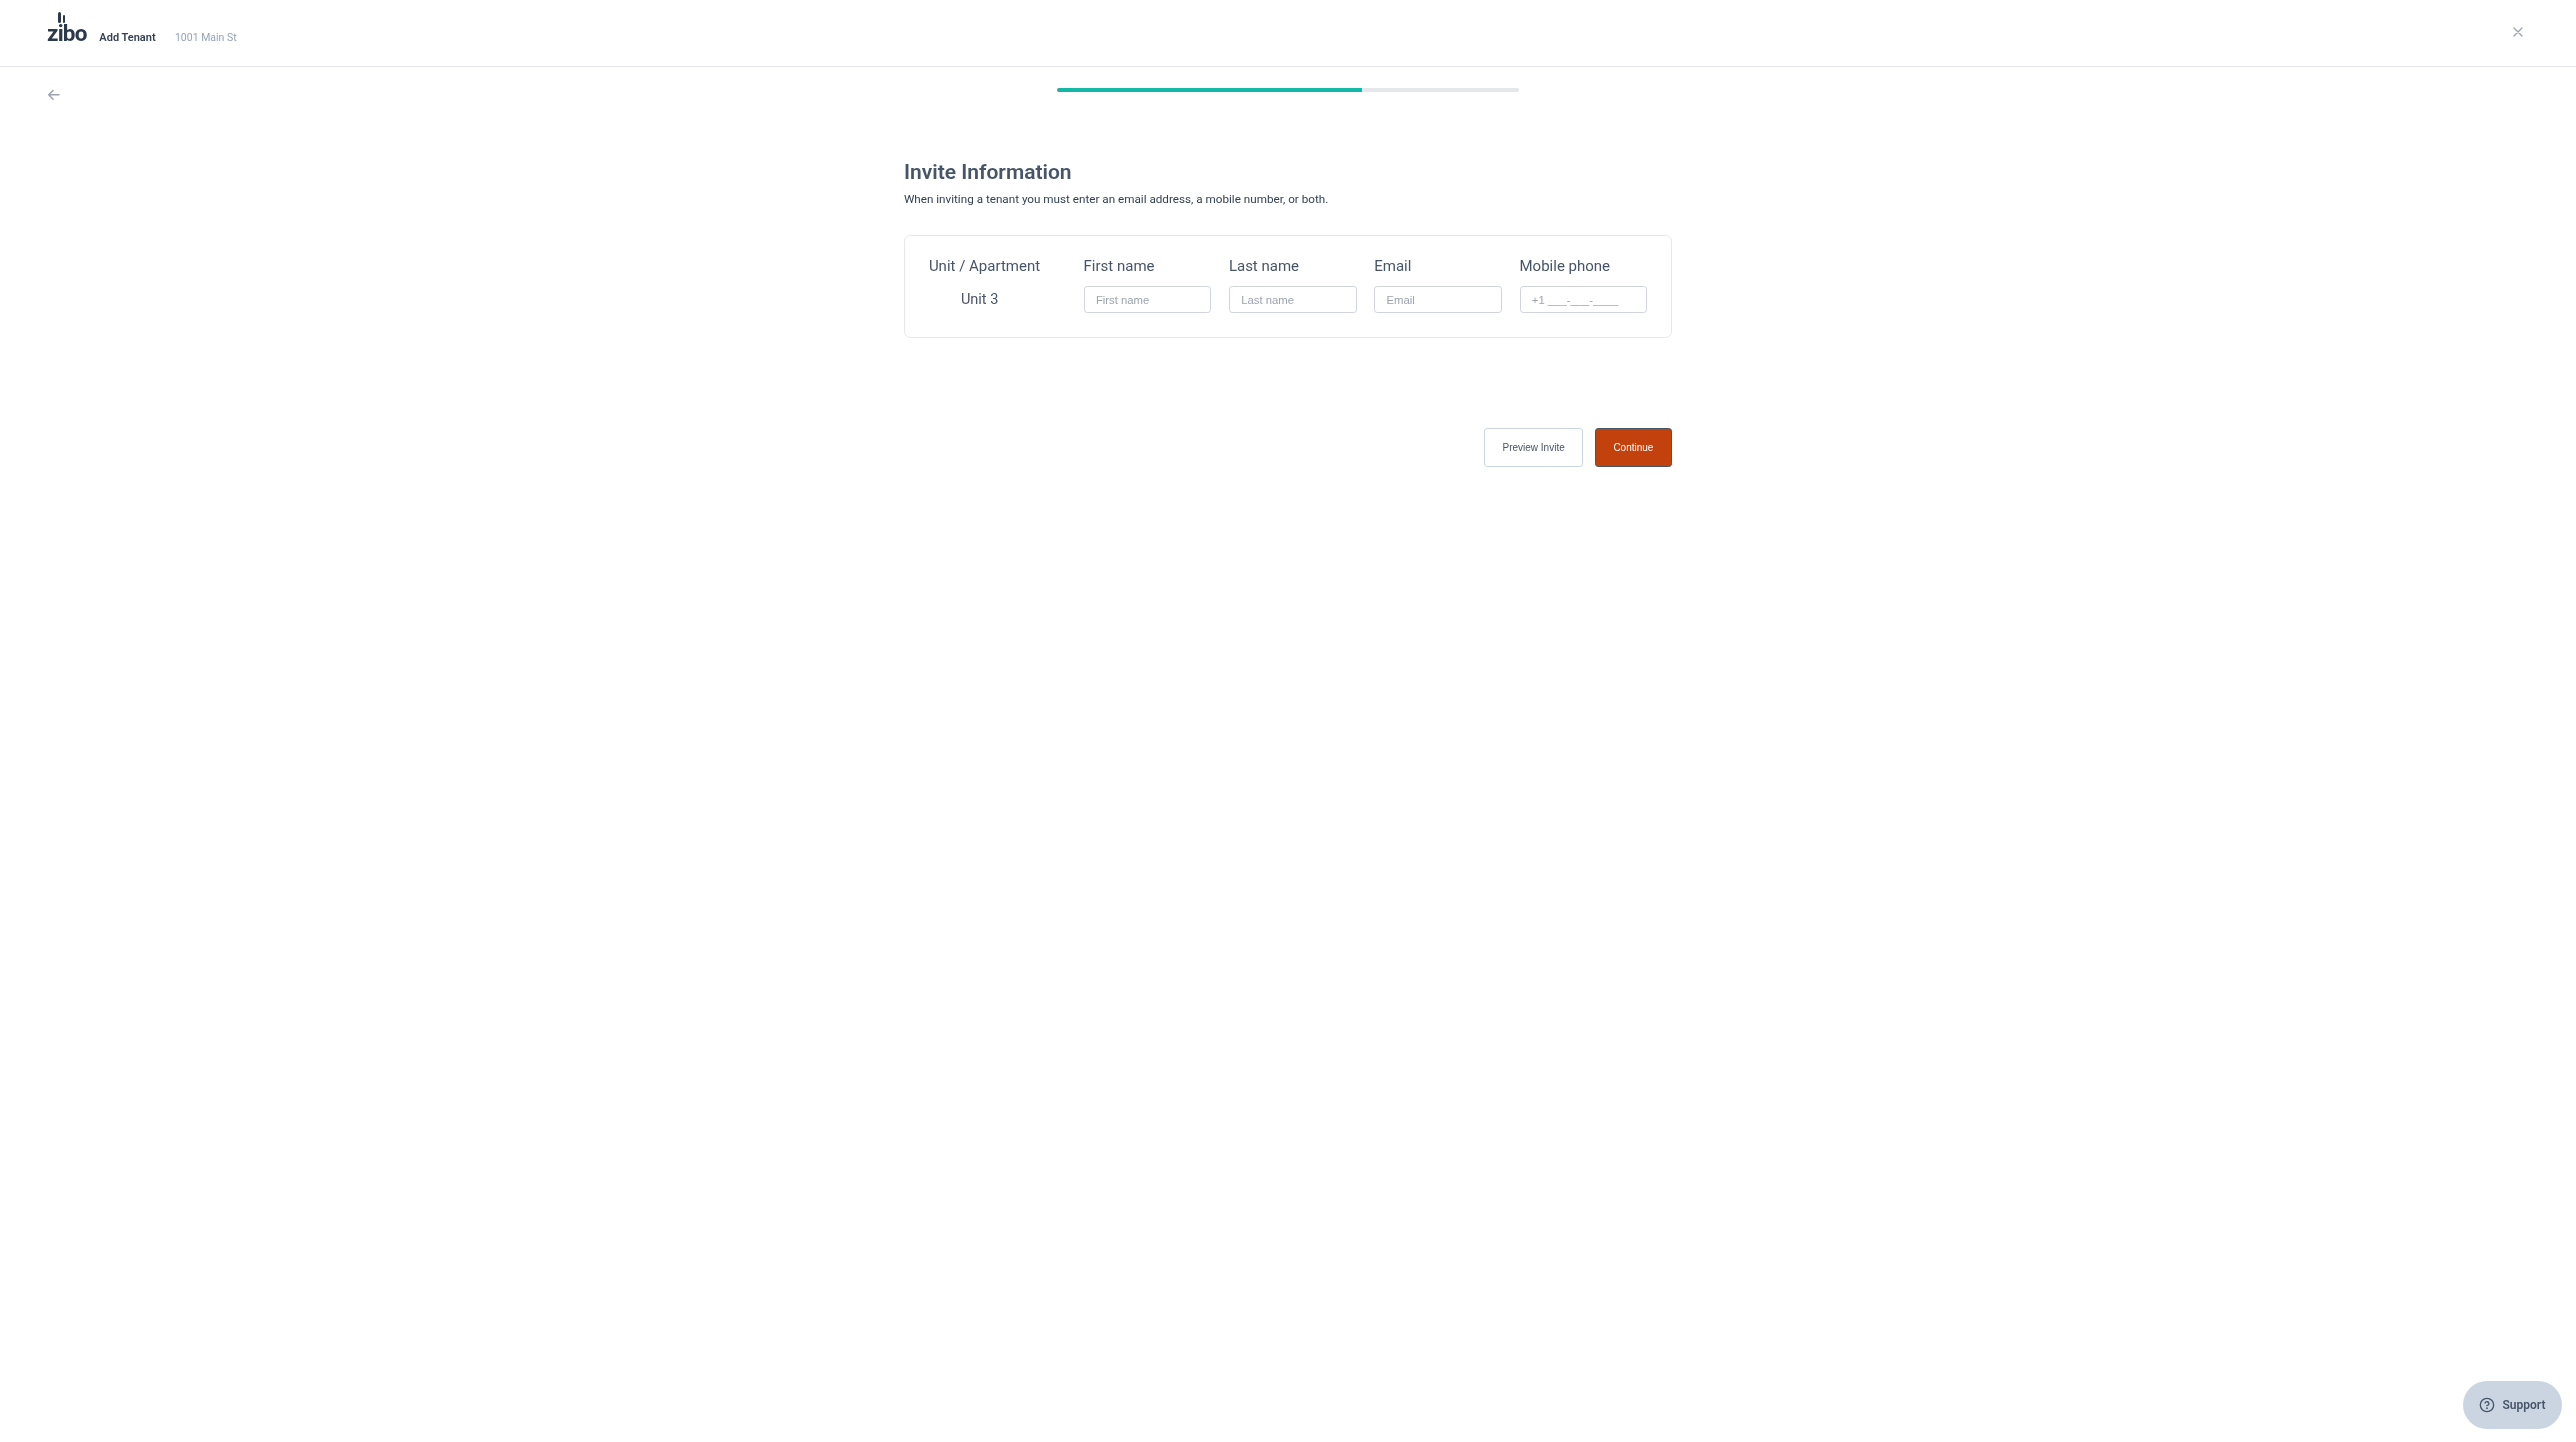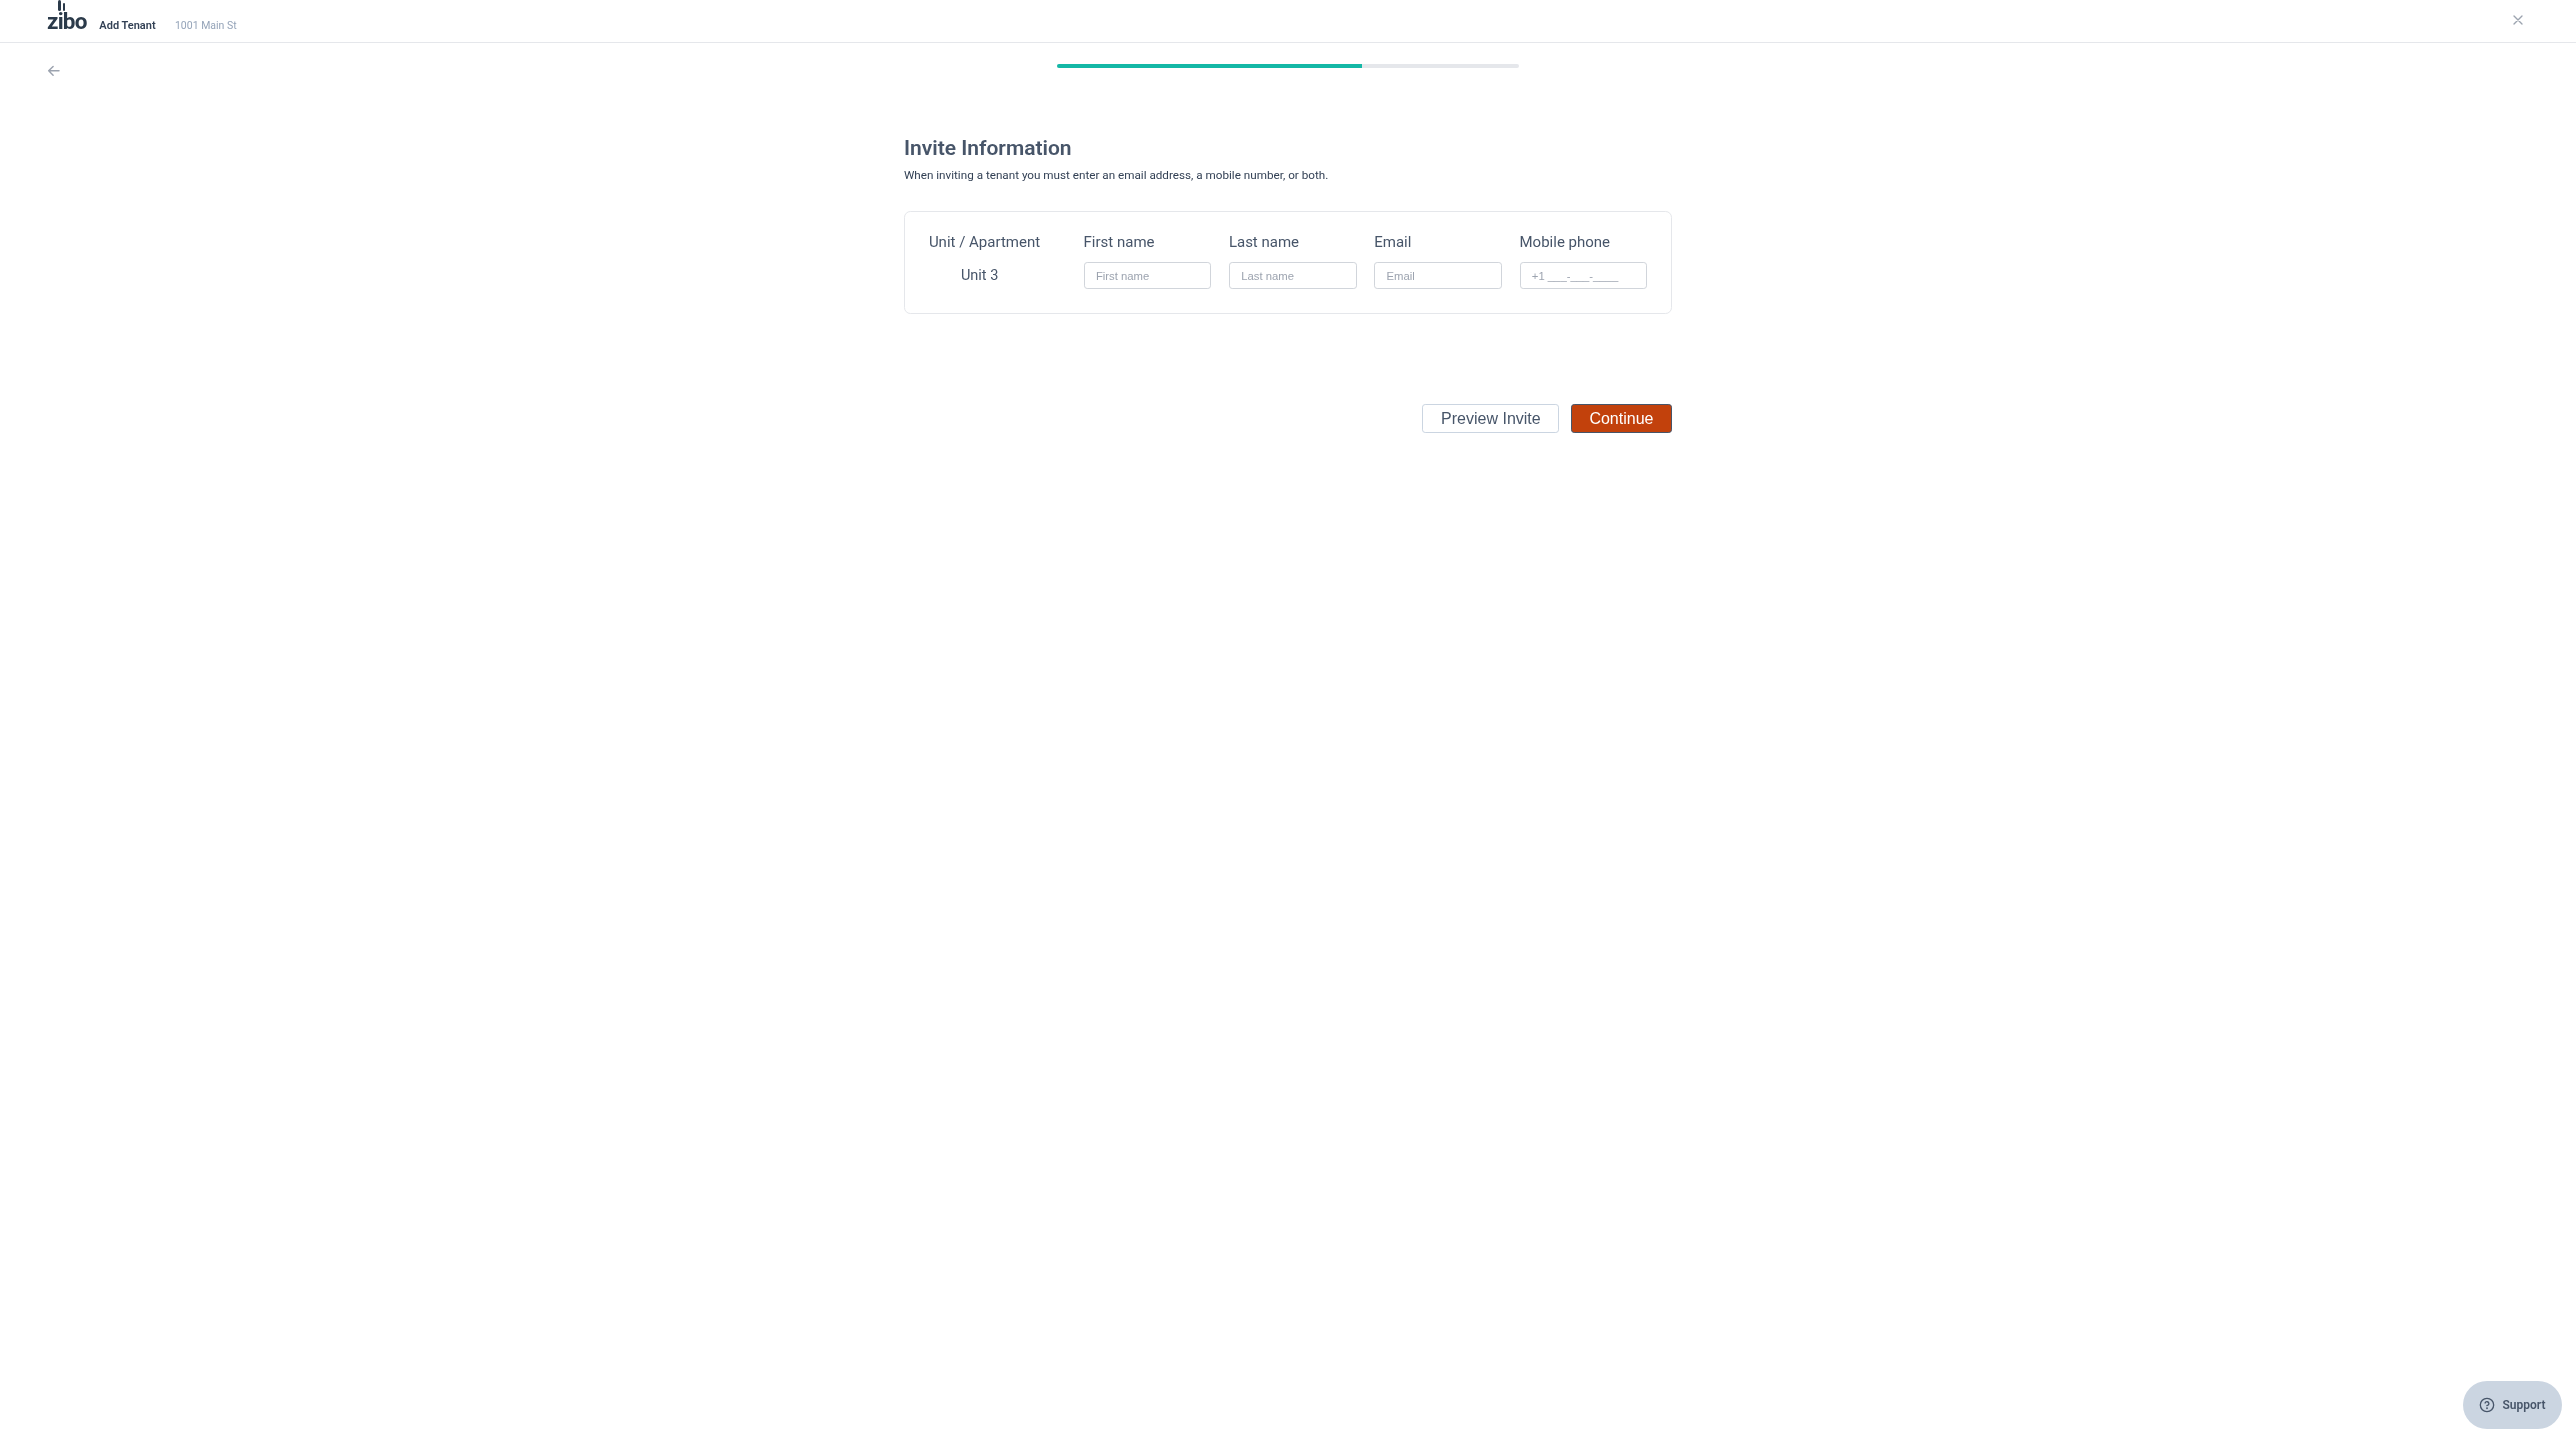--- a/index.html
+++ b/index.html
@@ -1,18 +1,18 @@
 <!DOCTYPE html>
 <html style="font-size:13px"><head>
   <meta charset="utf-8">
   <style>
     * { margin: 0; padding: 0; box-sizing: border-box; }
     body { font-family: -apple-system, BlinkMacSystemFont, "Segoe UI", Roboto, Helvetica, Arial, sans-serif; color: #334155; background: #fff; }
     
-    .header { display: flex; align-items: center; justify-content: space-between; padding: 8px 47px; border-bottom: 0.8px solid #e5e7eb; gap: 40px; }
+    .header { display: flex; align-items: center; justify-content: space-between; padding: 20px 47px; border-bottom: 0.8px solid #e5e7eb; gap: 40px; }
     .header-left { display: flex; align-items: baseline; gap: 8px; }
     .logo { font-size: 22.5px; font-weight: 700; color: #2b3a4a; letter-spacing: -0.8px; position: relative; display: inline-block; }
     .logo::before { content: ""; position: absolute; top: -8px; left: 11.3px; width: 2.4px; height: 11.3px; background: #2b3a4a; border-radius: 1.6px; }
     .logo::after { content: ""; position: absolute; top: -4.8px; left: 16px; width: 2.4px; height: 8px; background: #2b3a4a; border-radius: 1.6px; }
     .flow-title { font-size: 11px; font-weight: 600; color: #334155; margin-left: 4.8px; }
     .address { font-size: 10.5px; color: #94a3b8; margin-left: 11.3px; }
     .close-btn { background: none; border: none; cursor: pointer; padding: 3.2px; }
     .close-btn svg { width: 16px; height: 16px; stroke: #9ca3af; }
     
     .subheader { padding: 16px 42px 22.5px; }
@@ -28,21 +28,21 @@
     
     .card { border: 0.8px solid #e5e7eb; border-radius: 6.4px; padding: 21px 24px 24px; display: flex; gap: 17.7px; }
     .field { display: flex; flex-direction: column; gap: 11.3px; flex: 1; }
     .field:first-child { flex: 0 0 137px; }
     .field-label { font-size: 15px; color: #475569; }
     .field-value { font-size: 14.5px; color: #475569; padding-top: 4.8px; margin-left: 32px; }
     .field-input { height: 27px; border: 0.8px solid #d1d5db; border-radius: 3.2px; padding: 0 11.3px; font-size: 11.3px; color: #334155; outline: none; width: 100%; }
     .field-input::placeholder { color: #9ca3af; }
     
     .actions { display: flex; justify-content: flex-end; gap: 11.3px; margin-top: 90px; }
-    .btn { height: 29px; padding: 0 17.7px; border-radius: 3.2px; font-size: 16px; font-weight: 500; cursor: pointer; display: inline-flex; align-items: center; }
+    .btn { height: 39px; padding: 0 17.7px; border-radius: 3.2px; font-size: 10px; font-weight: 500; cursor: pointer; display: inline-flex; align-items: center; }
     .btn-secondary { background: #fff; border: 0.8px solid #cbd5e1; color: #475569; }
     .btn-primary { background: #c2410c; border: 0.8px solid #475569; color: #fff; }
     
     .support-pill { position: fixed; bottom: 13px; right: 14.5px; background: #cbd5e1; border-radius: 804px; padding: 16px 16px; display: flex; align-items: center; gap: 8px; cursor: pointer; }
     .support-pill svg { width: 16px; height: 16px; stroke: #475569; }
     .support-pill span { font-size: 12px; font-weight: 600; color: #475569; }
   </style>
 </head>
 <body>
 

